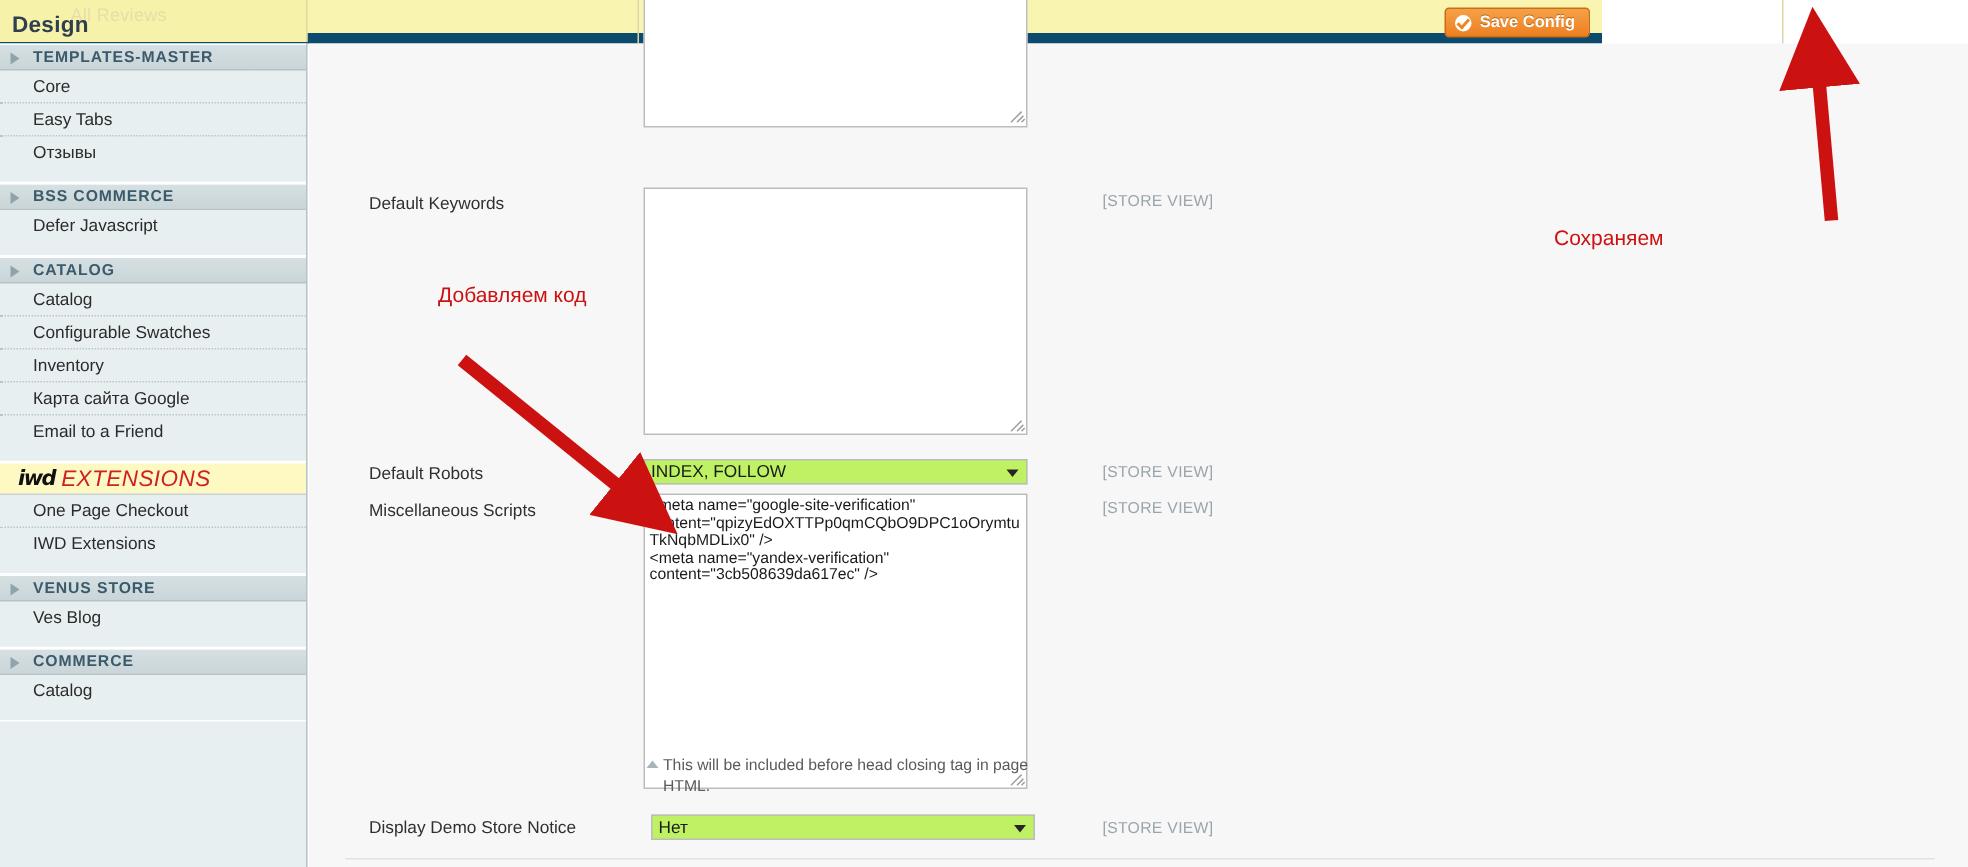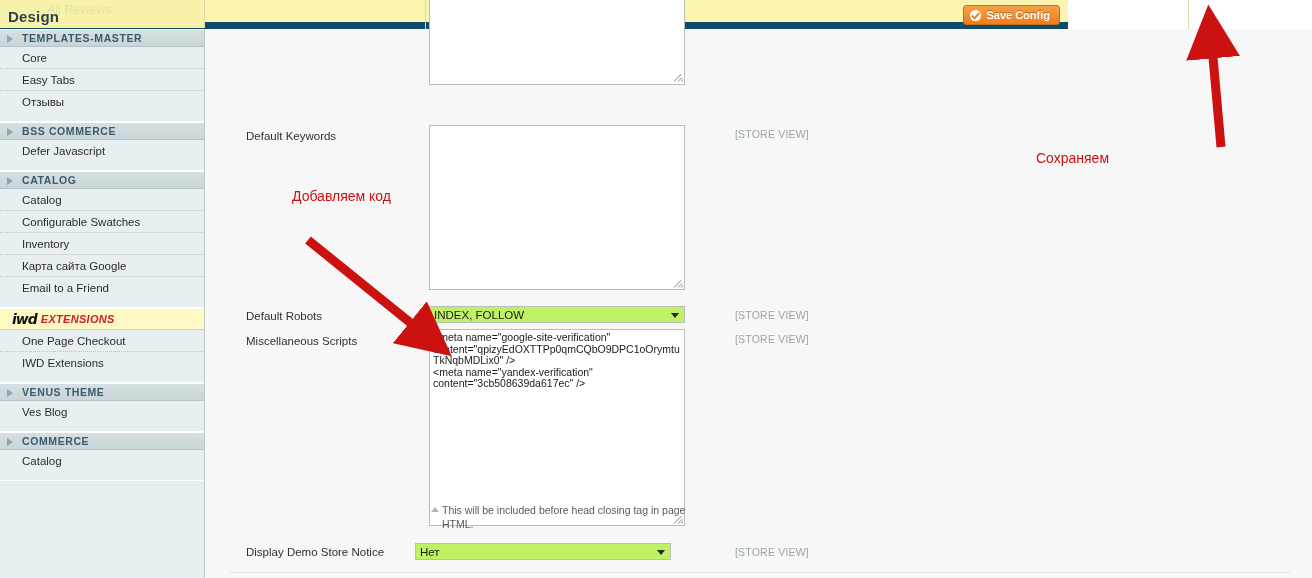--- a/index.html
+++ b/index.html
@@ -104,21 +104,21 @@
     border-top: 1px solid #ffffff;
     border-bottom: 1px solid #c9d3d5;
     display: flex; align-items: center; padding-left: 12px;
   }
   .logo-iwd {
     font-family: "DejaVu Sans", sans-serif;
     font-size: 14px; font-weight: bold; font-style: italic;
     color: #111111; letter-spacing: -1px;
   }
   .logo-ext {
-    font-size: 11px; font-weight: bold; font-style: italic;
+    font-size: 15px; font-weight: normal; font-style: italic;
     color: #cf2027; letter-spacing: .3px; margin-left: 4px;
   }
   .grp-body { background: #e8eff0; padding-bottom: 8px; }
   .s-item {
     height: 22px;
     display: flex; align-items: center;
     padding-left: 22px;
     font-size: 11.5px; color: #2b2b2b;
     border-bottom: 1px dotted #b9c6c9;
     cursor: pointer;
@@ -304,21 +304,21 @@
             <span>One Page Checkout</span>
           </div>
           <div class="s-item">
             <span>IWD Extensions</span>
           </div>
         </div>
       </div>
       <div class="grp">
         <div class="grp-head">
           <span class="tri"></span>
-          <span>VENUS THEME</span>
+          <span>VENUS STORE</span>
         </div>
         <div class="grp-body">
           <div class="s-item">
             <span>Ves Blog</span>
           </div>
         </div>
       </div>
       <div class="grp">
         <div class="grp-head">
           <span class="tri"></span>
@@ -369,21 +369,21 @@
           </div>
         <div class="scope" style="left:477px; top:304px;">[STORE VIEW]</div>
         <div class="hint" style="left:212px; top:474px;">
           <span class="tri-up"></span>
           <span>This will be included before head closing tag in page HTML.</span>
         </div>
       </div>
 
       <div class="field-row">
         <div class="flabel" style="left:16px; top:517px;">Display Demo Store Notice</div>
-        <div class="sel" style="left:185px; top:514px; width:256px;">
+        <div class="sel" style="left:204px; top:514px; width:256px;">
           <span>Нет</span>
           <span class="sel-arrow"></span>
         </div>
         <div class="scope" style="left:477px; top:517px;">[STORE VIEW]</div>
       </div>
 
       <div class="hr-line" style="left:0px; top:543px; width:1060px;"></div>
     </div>
   </div>
 

